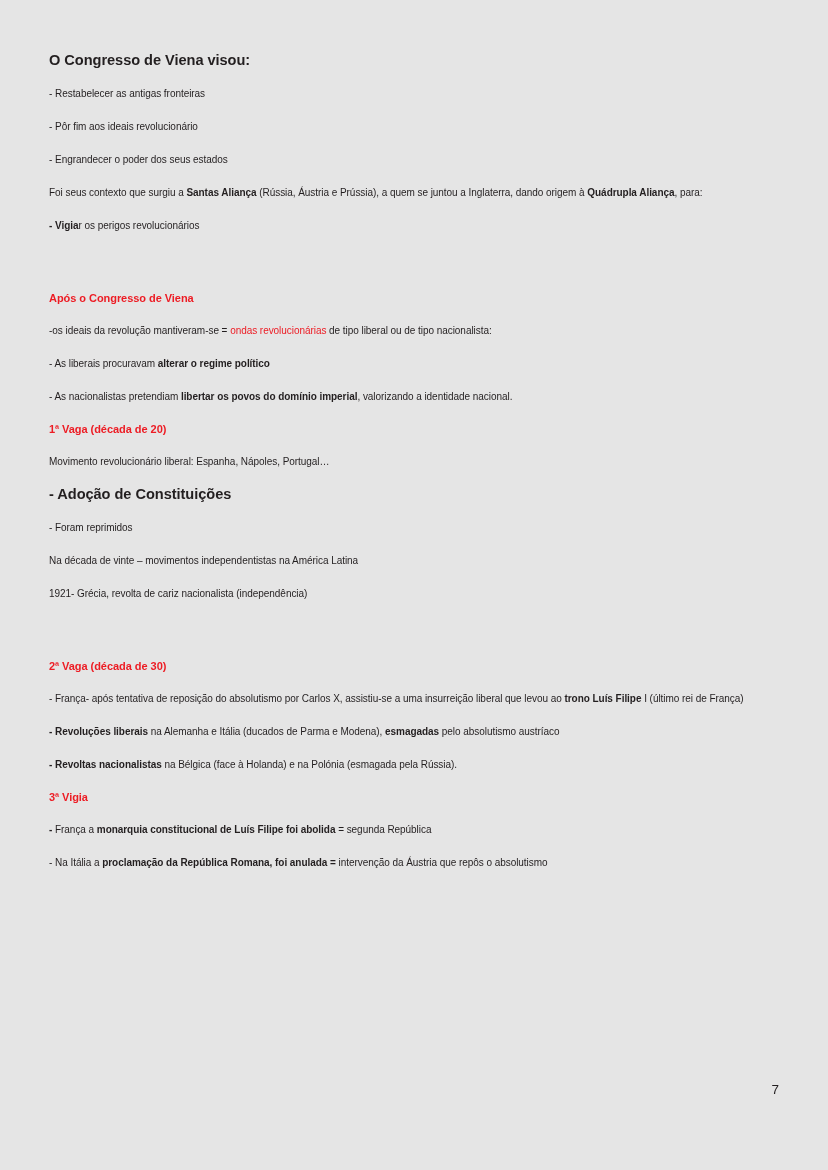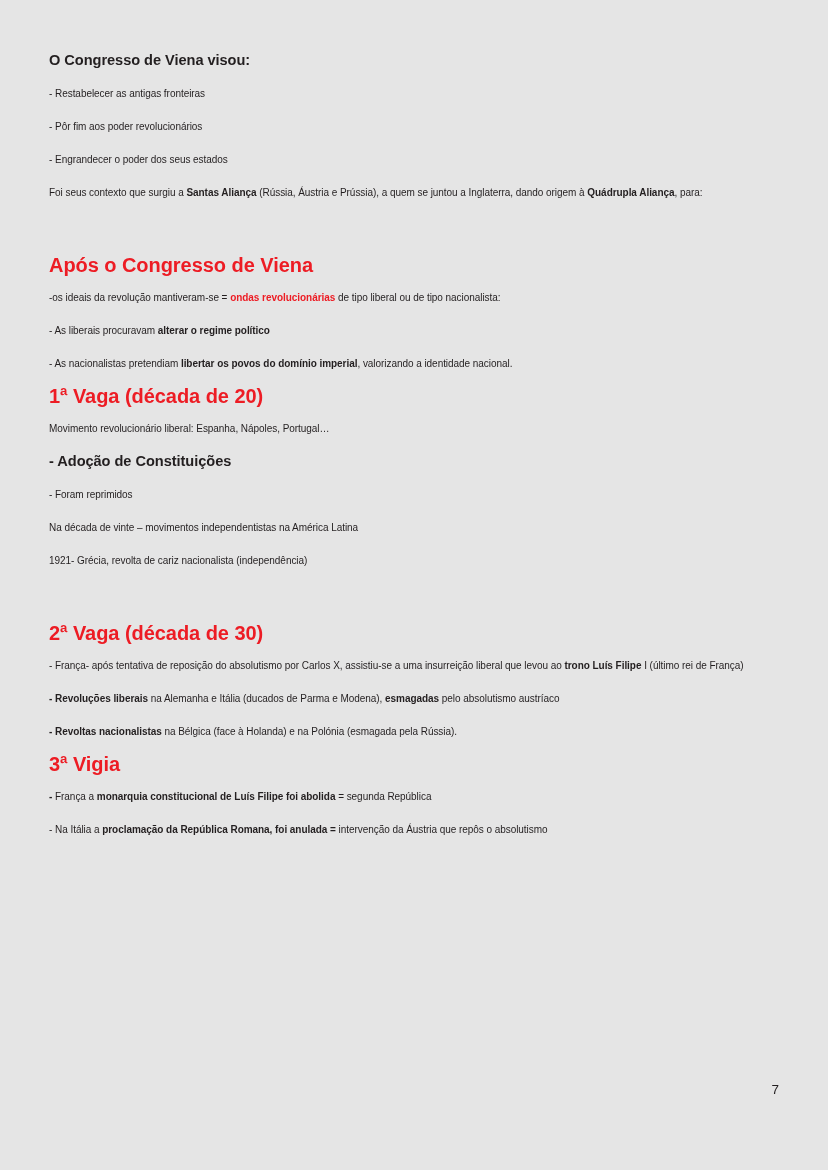--- a/index.html
+++ b/index.html
@@ -34,24 +34,24 @@
   }
   .para.just {
     text-align: justify;
     text-justify: inter-word;
   }
   .bold {
     font-weight: bold;
   }
   .red {
     color: #ED1C24;
-    font-weight: bold;
+    font-weight: normal;
   }
   .heading-red {
-    font-size: 20px;
+    font-size: 11px;
     line-height: 21px;
     color: #ED1C24;
     font-weight: bold;
     margin: 0 0 11px 0;
     letter-spacing: -0.05px;
   }
   .heading-black {
     font-size: 14.6px;
     line-height: 21px;
     color: #231f20;
@@ -77,28 +77,29 @@
 <body>
 
 <div id="page">
   <div id="content">
 
     <p class="heading-black">O Congresso de Viena visou:</p>
 
     <p class="para">- Restabelecer as antigas fronteiras</p>
 
 
-    <p class="para">- Pôr fim aos poder revolucionários</p>
+    <p class="para">- Pôr fim aos ideais revolucionário</p>
 
 
     <p class="para">- Engrandecer o poder dos seus estados</p>
 
     <p class="para just"><span>Foi seus contexto que surgiu a </span><span class="bold">Santas Aliança</span><span> (Rússia, Áustria e Prússia), a quem se juntou a Inglaterra, dando origem à </span><span class="bold">Quádrupla Aliança</span><span>, para:</span></p>
 
 
+    <p class="para"><span class="bold">- </span><span class="bold">Vigia</span><span>r os perigos revolucionários</span></p>
 
     <div class="gap"></div>
 
     <p class="heading-red">Após o Congresso de Viena</p>
 
     <p class="para"><span>-os ideais da revolução mantiveram-se = </span><span class="red">ondas revolucionárias</span><span> de tipo liberal ou de tipo nacionalista:</span></p>
 
     <p class="para"><span>- As liberais procuravam </span><span class="bold">alterar o regime político</span></p>
 
     <p class="para"><span>- As nacionalistas pretendiam </span><span class="bold">libertar os povos do domínio imperial</span><span>, valorizando a identidade nacional.</span></p>

